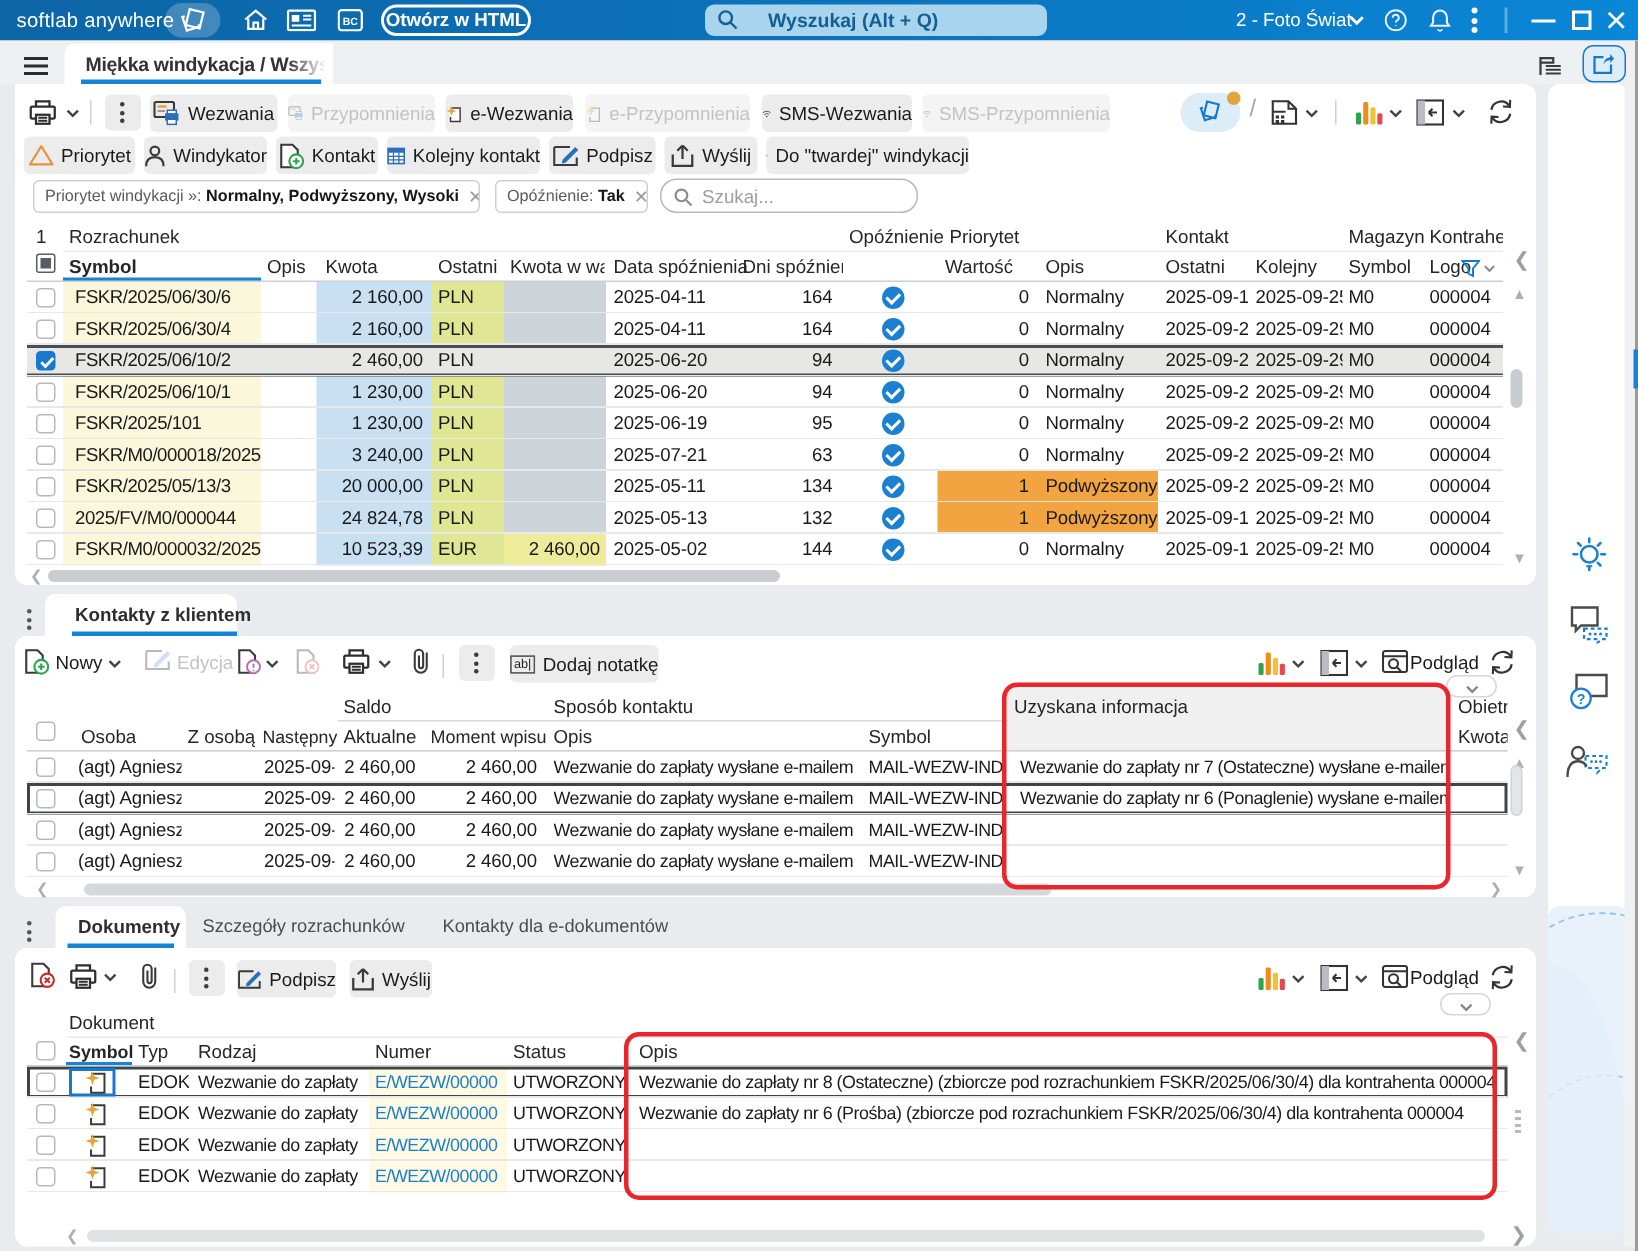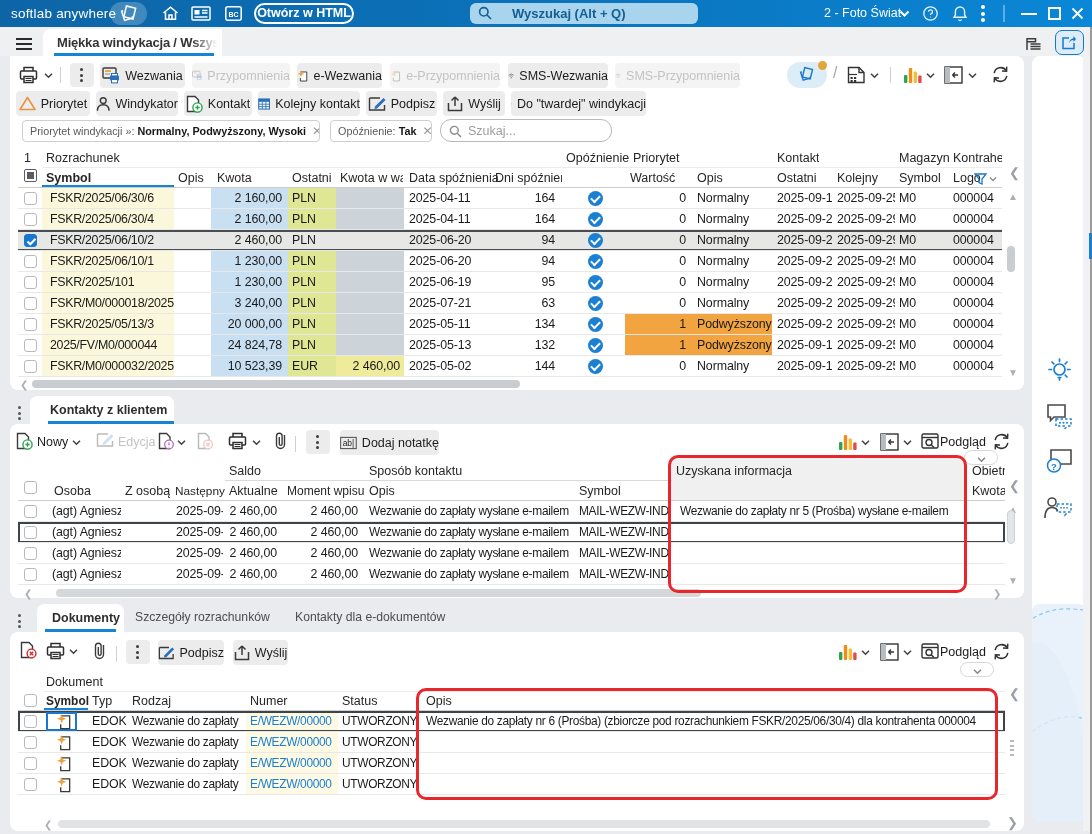--- a/index.html
+++ b/index.html
@@ -514,21 +514,21 @@
     <u></u>
   </div>
 
 <div class="arr" style="left:20px;top:380px">❮</div>
 <div class="scrollh" style="left:32px;top:380px;width:488px"></div>
 <div class="arr" style="left:1009px;top:168px;font-size:13px;color:#9aa0a5">❮</div>
 <div class="arr" style="left:1008px;top:192px">▲</div>
 <div class="scrollh" style="left:1007px;top:246px;width:8px;height:26px"></div>
 <div class="arr" style="left:1008px;top:368px">▼</div>
 
-<div class="subtab" style="left:30px;top:396px;width:144px;height:28px">
+<div class="subtab" style="left:30px;top:396px;width:128px;height:28px">
     <span class="lbl">Kontakty z klientem</span>
     <span class="uline" style="left:18px;right:0"></span>
   </div>
 <div class="panel" id="panelMid"></div>
 <div class="abs" style="left:18px;top:406px;width:3px">
   <div style="width:3px;height:3px;border-radius:50%;background:#555;margin-bottom:2.5px"></div>
     <div style="width:3px;height:3px;border-radius:50%;background:#555;margin-bottom:2.5px"></div>
     <div style="width:3px;height:3px;border-radius:50%;background:#555"></div>
 </div>
 
@@ -676,21 +676,22 @@
     <i>Wezwanie do zapłaty wysłane e-mailem</i>
     <i>Wezwanie do zapłaty wysłane e-mailem</i>
   </div>
 <div class="gcol tight" style="left:579px;top:501px;width:90px">
     <i>MAIL-WEZW-IND</i>
     <i>MAIL-WEZW-IND</i>
     <i>MAIL-WEZW-IND</i>
     <i>MAIL-WEZW-IND</i>
   </div>
 <div class="gcol tight" style="left:680px;top:501px;width:285px">
-    <i>Wezwanie do zapłaty nr 5 (Prośba) wysłane e-mailem</i>
+    <i>Wezwanie do zapłaty nr 7 (Ostateczne) wysłane e-mailem</i>
+    <i>Wezwanie do zapłaty nr 6 (Ponaglenie) wysłane e-mailem</i>
   </div>
 
 <div class="arr" style="left:24px;top:589px">❮</div>
 <div class="scrollh" style="left:56px;top:589px;width:645px;background:#d5d8db"></div>
 <div class="arr" style="left:993px;top:589px">❯</div>
 <div class="arr" style="left:1009px;top:481px;font-size:13px;color:#9aa0a5">❮</div>
 <div class="arr" style="left:1008px;top:505px">▲</div>
 <div class="scrollh" style="left:1007px;top:510px;width:8px;height:34px;background:#e3e6e8;border:1px solid #cfd3d6"></div>
 <div class="arr" style="left:1008px;top:576px">▼</div>
 <div class="redbox" style="left:668px;top:455px;width:299px;height:138px"></div>
@@ -846,20 +847,21 @@
     <i>E/WEZW/00000</i>
     <i>E/WEZW/00000</i>
   </div>
 <div class="gcol tight" style="left:342px;top:711px;width:74px">
     <i>UTWORZONY</i>
     <i>UTWORZONY</i>
     <i>UTWORZONY</i>
     <i>UTWORZONY</i>
   </div>
 <div class="gcol tight" style="left:426px;top:711px;width:576px">
+    <i>Wezwanie do zapłaty nr 8 (Ostateczne) (zbiorcze pod rozrachunkiem FSKR/2025/06/30/4) dla kontrahenta 000004</i>
     <i>Wezwanie do zapłaty nr 6 (Prośba) (zbiorcze pod rozrachunkiem FSKR/2025/06/30/4) dla kontrahenta 000004</i>
   </div>
 
 <div class="arr" style="left:44px;top:820px">❮</div>
 <div class="scrollh" style="left:58px;top:820px;width:932px;background:#e0e2e4"></div>
 <div class="arr" style="left:1009px;top:689px;font-size:13px;color:#9aa0a5">❮</div>
 <div class="abs" style="left:1010px;top:740px;width:4px;height:18px;background:repeating-linear-gradient(to bottom,#b9b9b9 0 2px,transparent 2px 4.5px)"></div>
 <div class="arr" style="left:1007px;top:818px;font-size:13px;color:#9aa0a5">❯</div>
 <div class="redbox" style="left:416px;top:688px;width:582px;height:112px"></div>
 

